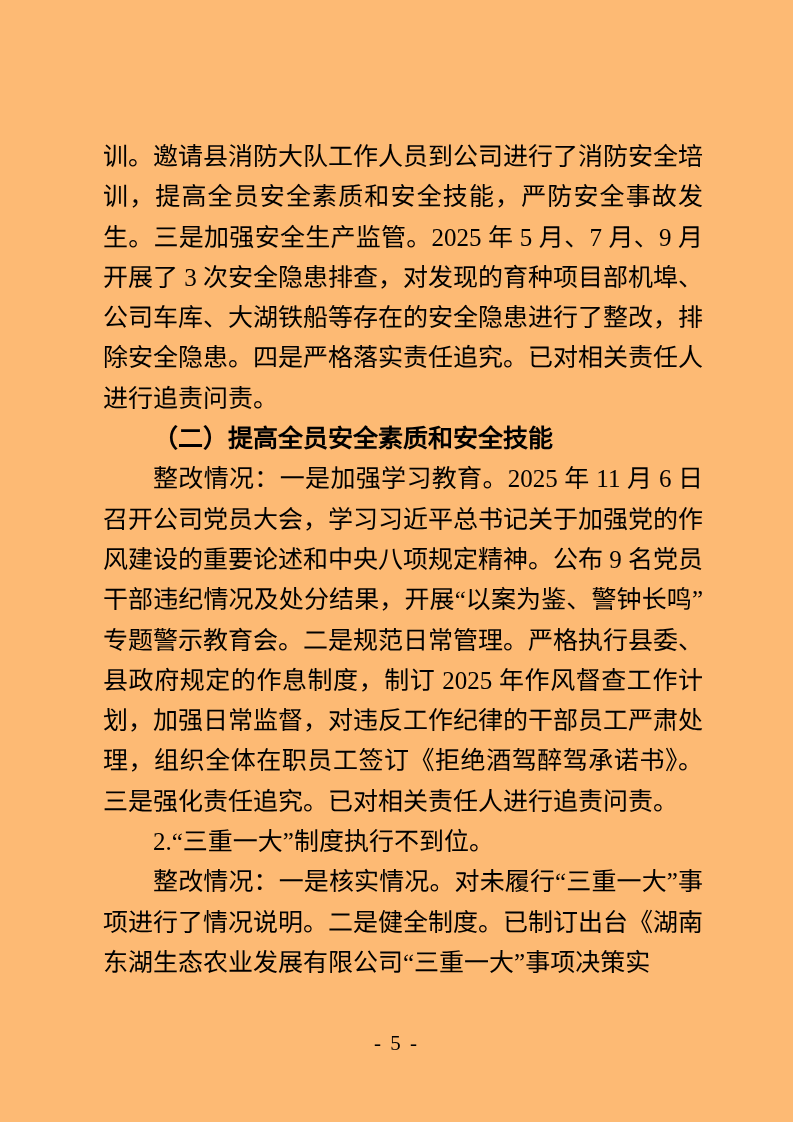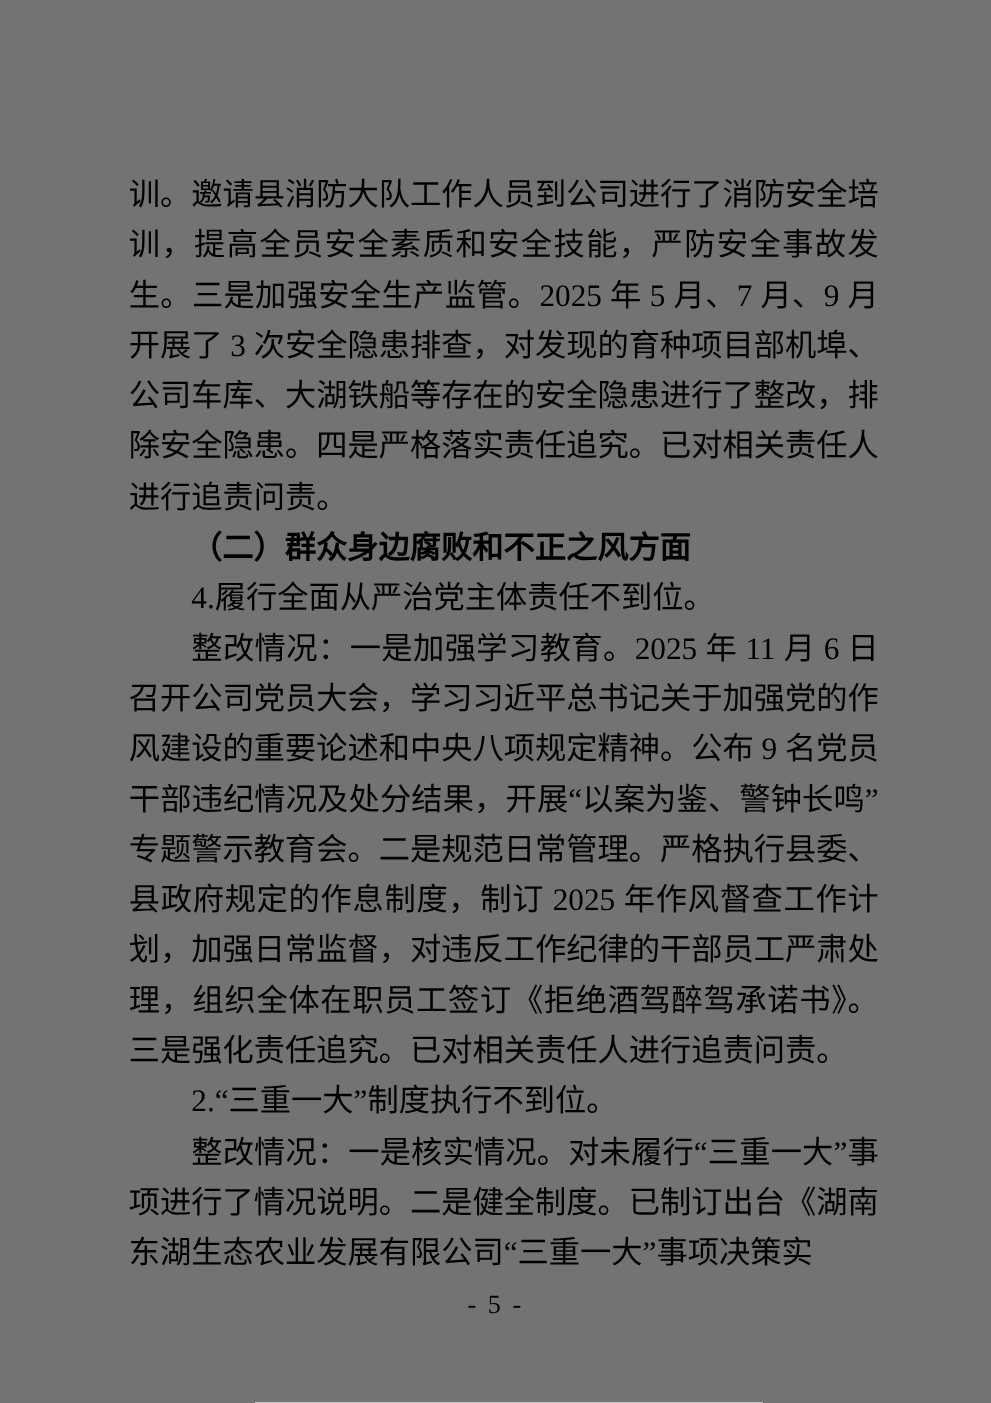--- a/index.html
+++ b/index.html
@@ -5,21 +5,21 @@
 <style>
   html, body {
     margin: 0;
     padding: 0;
     background: #ffffff;
   }
   .page {
     position: relative;
     width: 793px;
     height: 1122px;
-    background: #737373;
+    background: #fdba74;
     color: #000000;
     font-family: "Liberation Serif", "DejaVu Serif", serif;
     overflow: hidden;
   }
   .content {
     position: absolute;
     left: 103px;
     top: 137px;
     width: 600px;
   }
@@ -48,20 +48,19 @@
     letter-spacing: 2px;
     color: #000000;
   }
 </style>
 </head>
 <body>
 
 <div class="page">
   <div class="content">
     <p class="para">训。邀请县消防大队工作人员到公司进行了消防安全培训，提高全员安全素质和安全技能，严防安全事故发生。三是加强安全生产监管。2025 年 5 月、7 月、9 月开展了 3 次安全隐患排查，对发现的育种项目部机埠、公司车库、大湖铁船等存在的安全隐患进行了整改，排除安全隐患。四是严格落实责任追究。已对相关责任人进行追责问责。</p>
-    <p class="para indent heading">（二）群众身边腐败和不正之风方面</p>
-    <p class="para indent">4.履行全面从严治党主体责任不到位。</p>
+    <p class="para indent heading">（二）提高全员安全素质和安全技能</p>
     <p class="para indent">整改情况：一是加强学习教育。2025 年 11 月 6 日召开公司党员大会，学习习近平总书记关于加强党的作风建设的重要论述和中央八项规定精神。公布 9 名党员干部违纪情况及处分结果，开展“以案为鉴、警钟长鸣”专题警示教育会。二是规范日常管理。严格执行县委、县政府规定的作息制度，制订 2025 年作风督查工作计划，加强日常监督，对违反工作纪律的干部员工严肃处理，组织全体在职员工签订《拒绝酒驾醉驾承诺书》。三是强化责任追究。已对相关责任人进行追责问责。</p>
     <p class="para indent">2.“三重一大”制度执行不到位。</p>
     <p class="para indent">整改情况：一是核实情况。对未履行“三重一大”事项进行了情况说明。二是健全制度。已制订出台《湖南东湖生态农业发展有限公司“三重一大”事项决策实</p>
   </div>
   <div class="footer">- 5 -</div>
 </div>
 
 </body></html>

